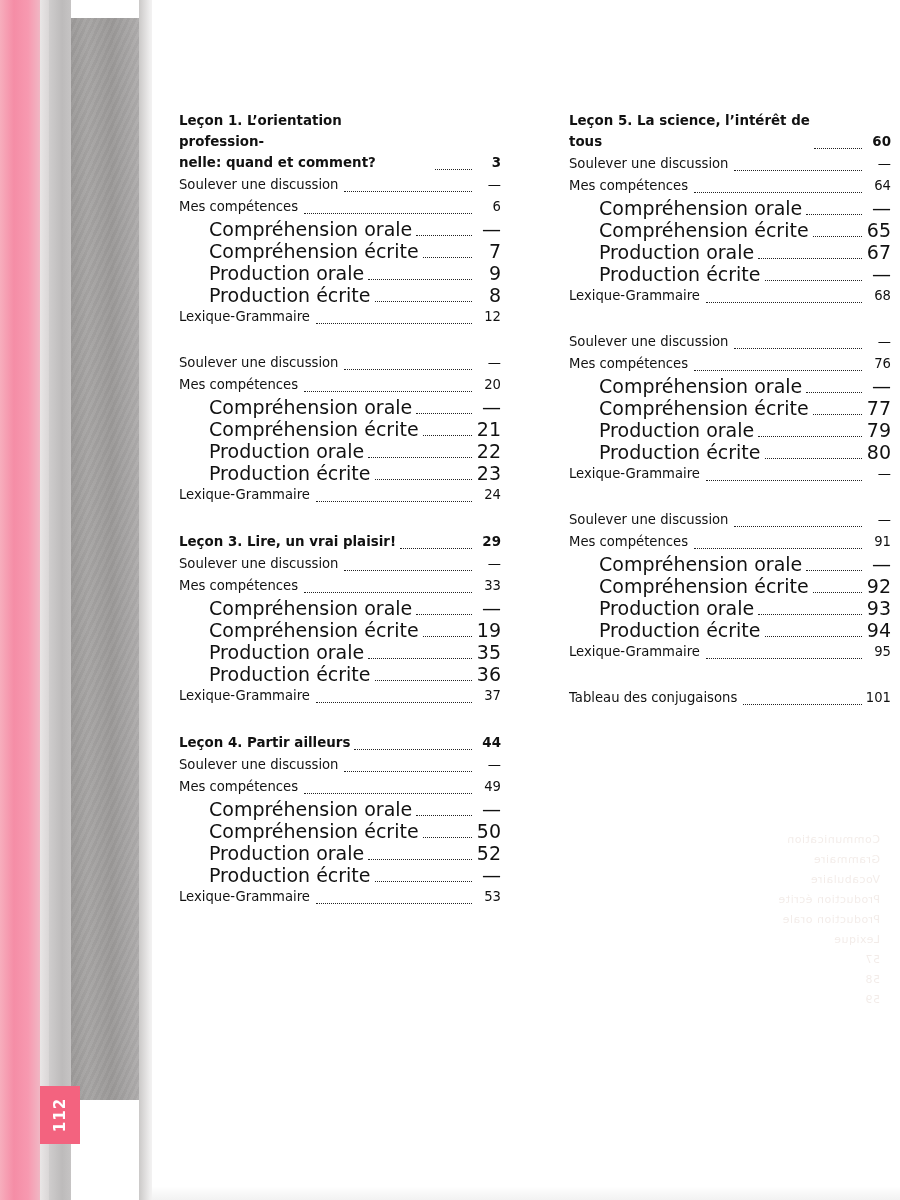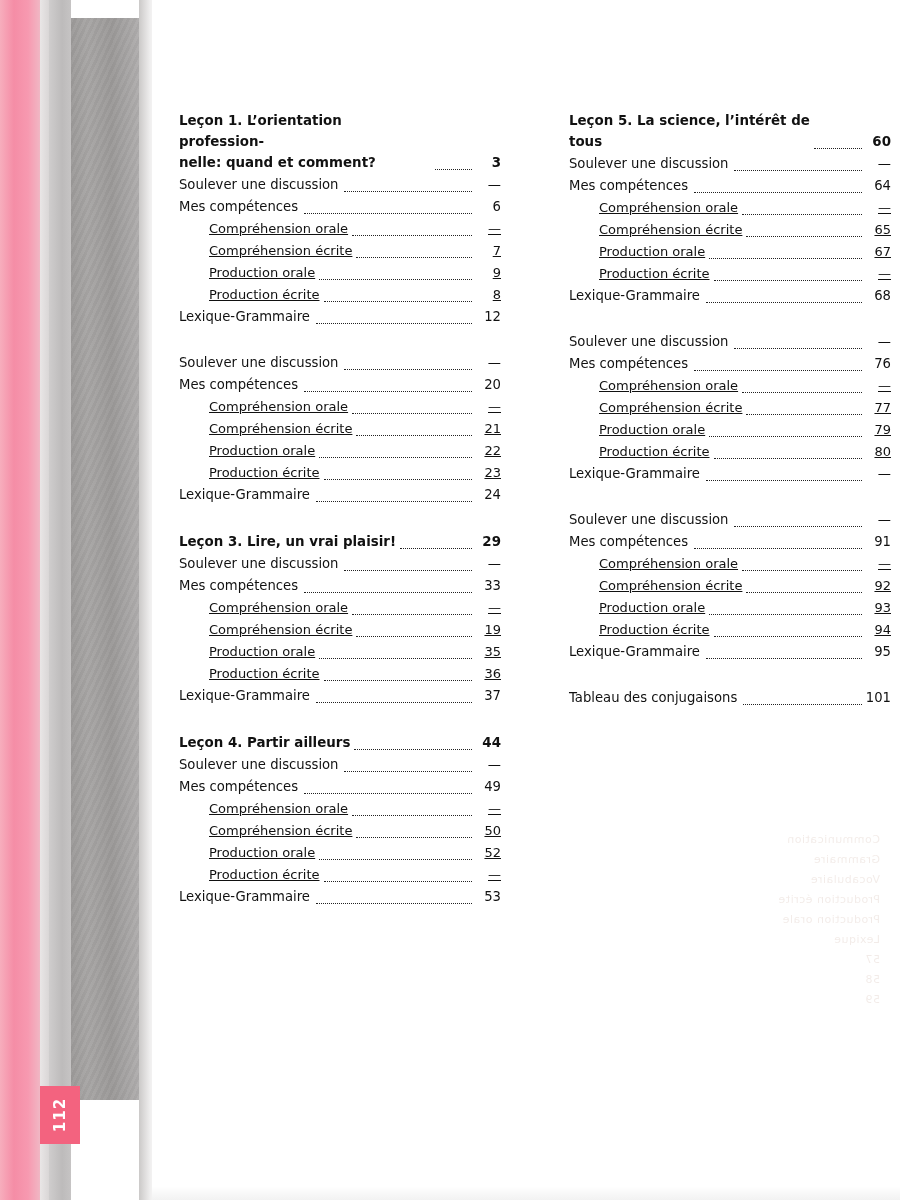--- a/index.html
+++ b/index.html
@@ -170,22 +170,21 @@
     margin-bottom: 1px;
   }
   .entry.lead .label {
     max-width: 252px;
   }
   .entry.lead .dots {
     border-bottom-width: 1.8px;
   }
   .entry.sub {
     padding-left: 30px;
-    font-size: 13px;
-    text-decoration: underline;
+    font-size: 19px;
   }
   .entry.plain .dots {
     margin-left: 6px;
   }
   .block.standalone {
     margin-top: 12px;
   }
 </style>
 </head>
 <body>

